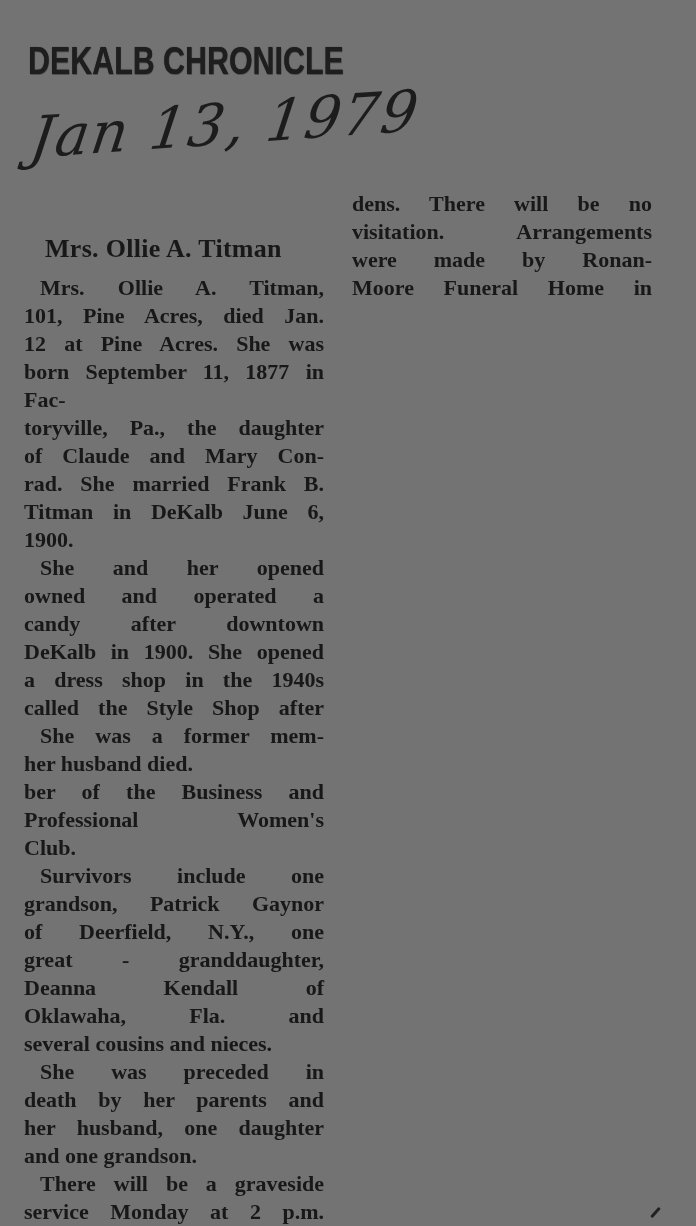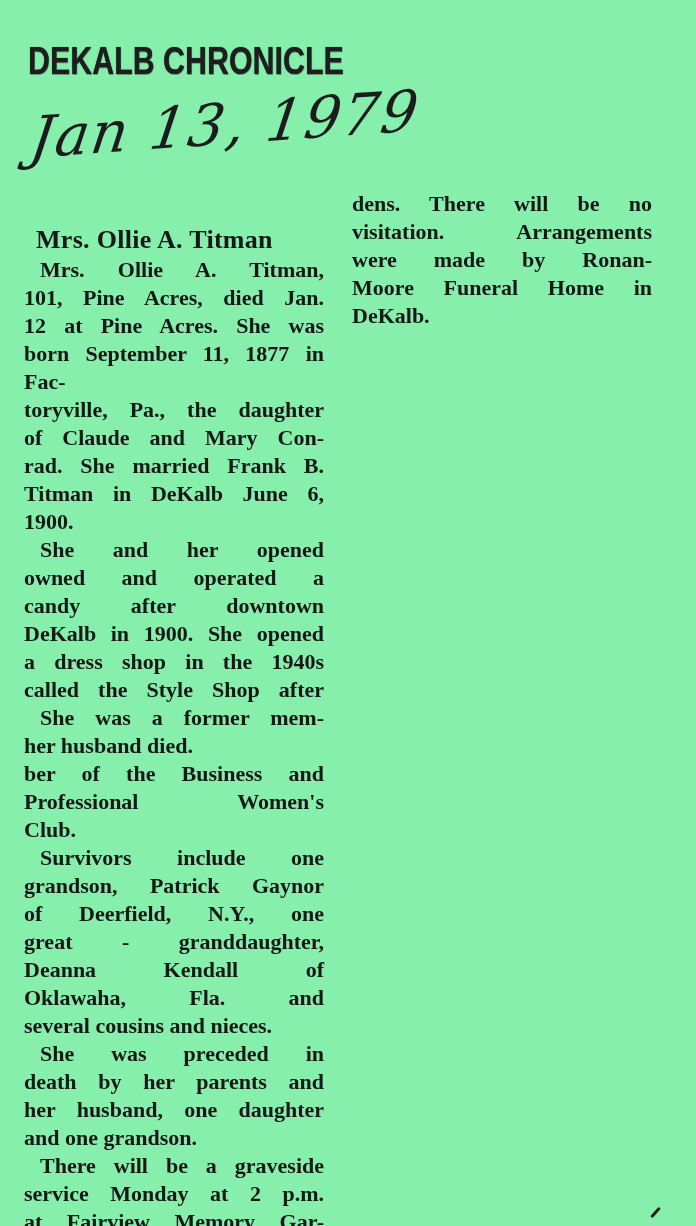--- a/index.html
+++ b/index.html
@@ -1,19 +1,19 @@
 <!DOCTYPE html>
 <html><head>
 <meta charset="utf-8">
 <style>
   html,body{margin:0;padding:0;background:#e8e8e6;}
   .page{
     position:relative;
     width:696px;height:1226px;
-    background:#86efac;
+    background:#737373;
     font-family:"Liberation Serif",serif;
     color:#1a1a1a;
     overflow:hidden;
   }
   
   .stamp{
     position:absolute;left:28px;top:42px;
     font-family:"Liberation Sans",sans-serif;
     font-weight:bold;
     font-size:38px;line-height:1;
@@ -38,21 +38,21 @@
   }
   .col{
     position:absolute;
     font-weight:bold;
     font-size:22px;line-height:28px;
     color:#181818;
   }
   .col-left{left:24px;top:224px;width:300px;}
   .col-right{left:352px;top:190px;width:300px;}
   .headline{
-    margin:0;padding-left:12px;
+    margin:9px;padding-left:12px;
     font-size:26px;line-height:32px;
     letter-spacing:.3px;
     white-space:nowrap;
     font-weight:bold;
   }
   .line{text-align:justify;text-align-last:justify;}
   .line.first{text-indent:16px;}
   .line.end{text-align-last:left;}
   
   .scan-mark{
@@ -110,19 +110,18 @@
         <div class="line">at Fairview Memory Gar-</div>
       </div>
   </div>
 
   <div class="col col-right">
     <div>
         <div class="line">dens. There will be no</div>
         <div class="line">visitation. Arrangements</div>
         <div class="line">were made by Ronan-</div>
         <div class="line">Moore Funeral Home in</div>
-        <div class="line end">DeKalb.</div>
       </div>
   </div>
 
   <div class="scan-mark"></div>
 
 </div>
 
 </body></html>

